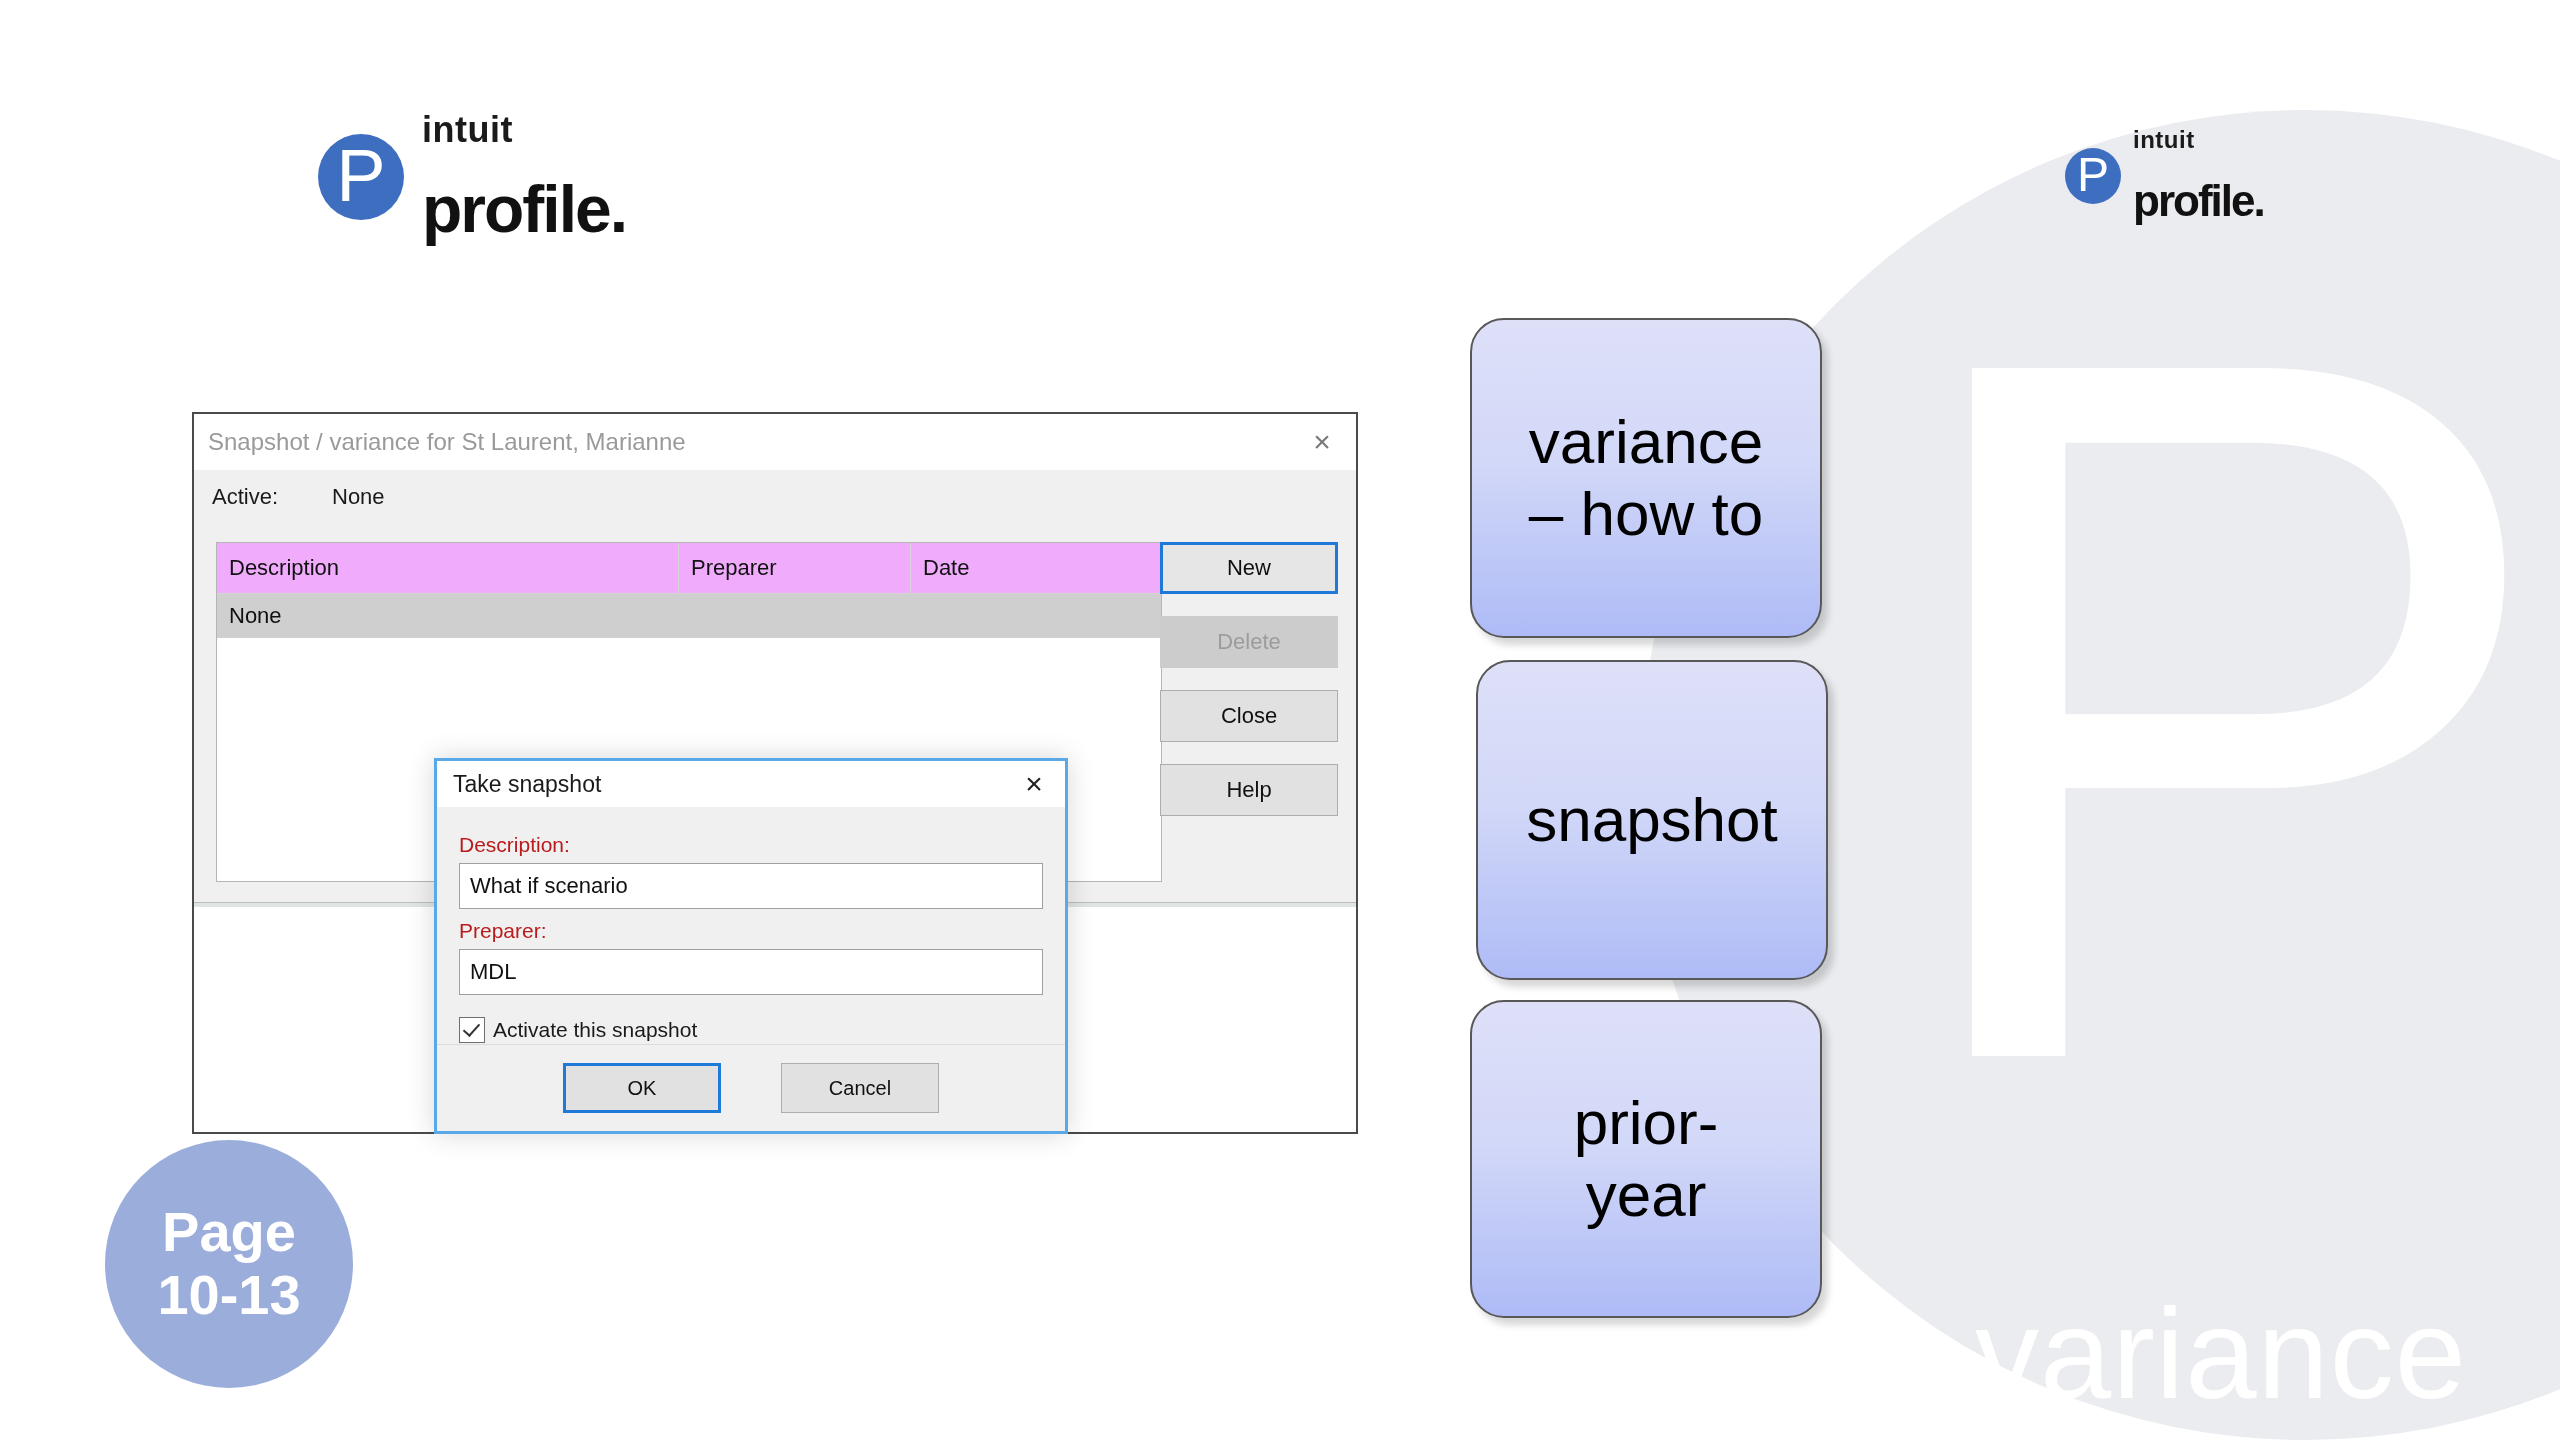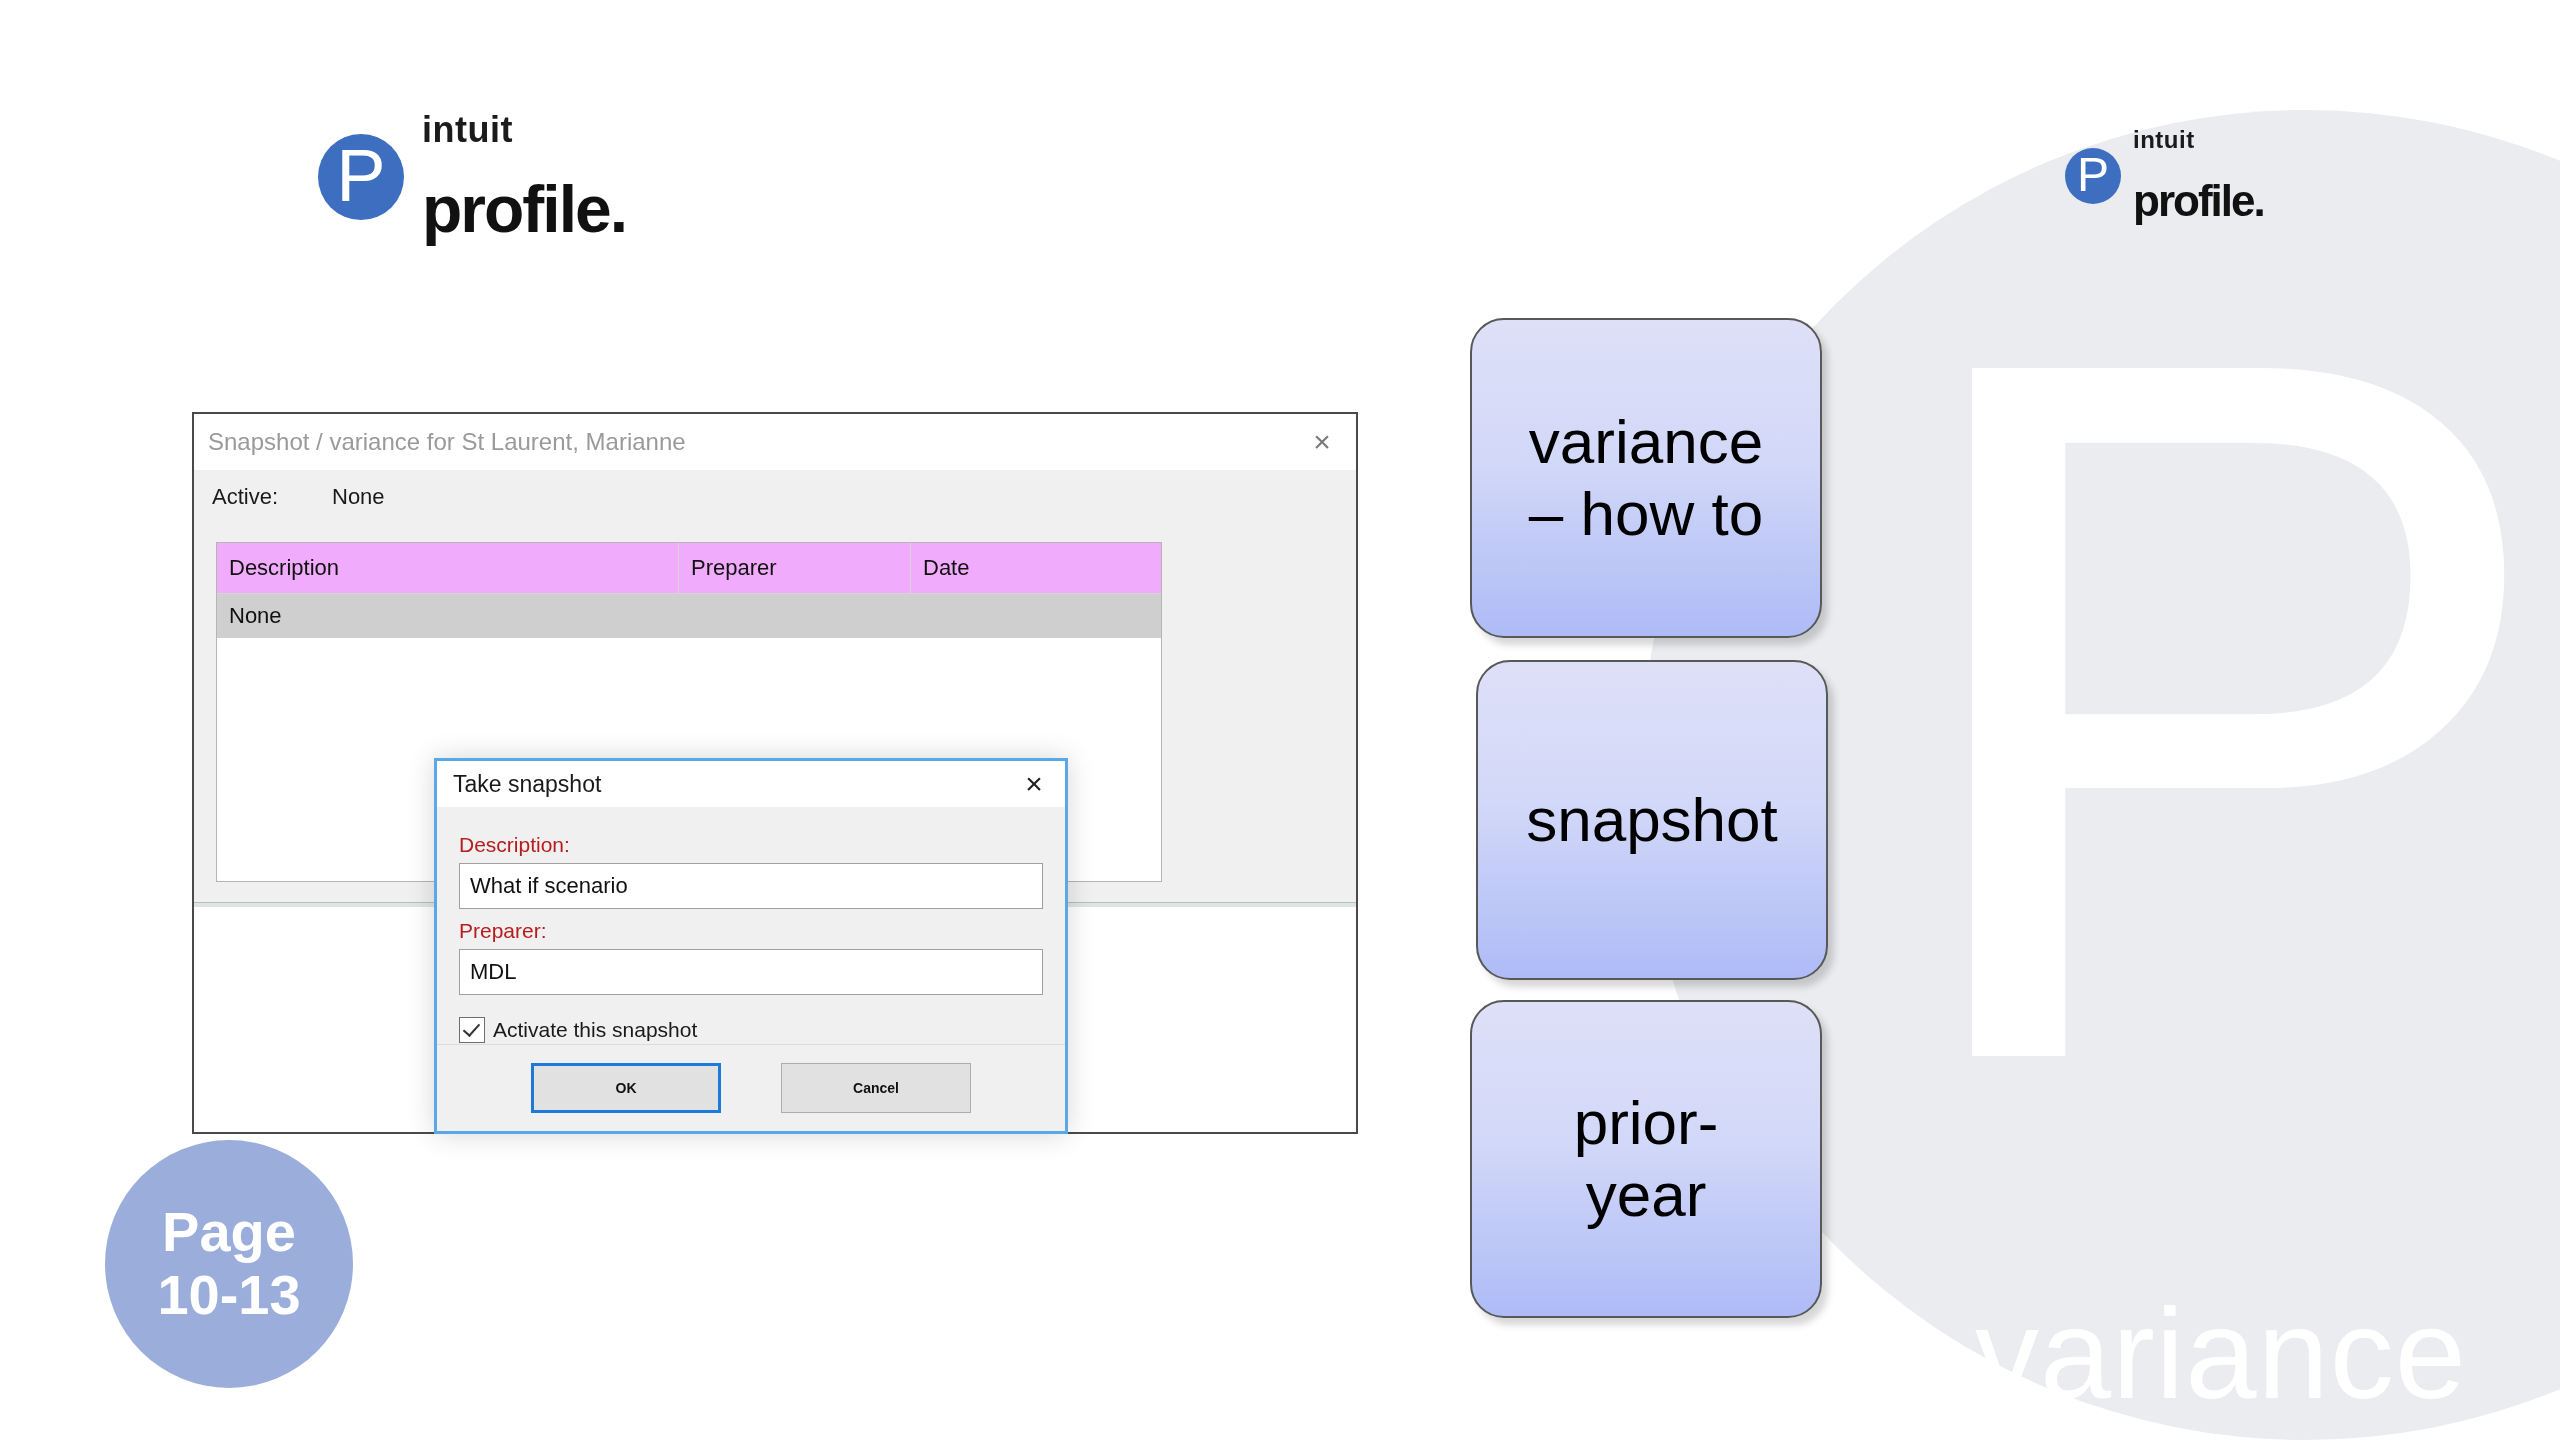--- a/index.html
+++ b/index.html
@@ -346,32 +346,31 @@
     left: 0; right: 0; bottom: 0;
     height: 86px;
     border-top: 1px solid #DCDCDC;
     background: #F0F0F0;
     display: flex;
     align-items: center;
     justify-content: center;
     gap: 60px;
   }
   .mbtn {
-    width: 190px;
+    width: 158px;
     height: 50px;
     background: #E1E1E1;
     border: 1px solid #ADADAD;
-    font-size: 14px;
+    font-size: 20px;
     color: #111;
     display: flex;
     align-items: center;
     justify-content: center;
     box-sizing: border-box;
     font-family: "Liberation Sans", sans-serif;
-    font-weight: bold;
   }
   .mbtn.primary {
     border: 3px solid #1E7AD6;
   }
 
   
   .concept {
     position: absolute;
     width: 352px;
     border: 2px solid #585858;
@@ -443,20 +442,26 @@
         <div class="list-head">
           <div class="col col-desc">Description</div>
           <div class="col col-prep">Preparer</div>
           <div class="col col-date">Date</div>
         </div>
         <div class="list-row">
           <span>None</span>
         </div>
       </div>
 
+      <div class="btn-col">
+        <div class="wbtn focused">New</div>
+        <div class="wbtn disabled">Delete</div>
+        <div class="wbtn">Close</div>
+        <div class="wbtn">Help</div>
+      </div>
 
       <div class="win-lower">
         <div class="win-lower-tint"></div>
       </div>
 
     </div>
   </div>
 
   <div class="modal">
     <div class="modal-title-bar">

